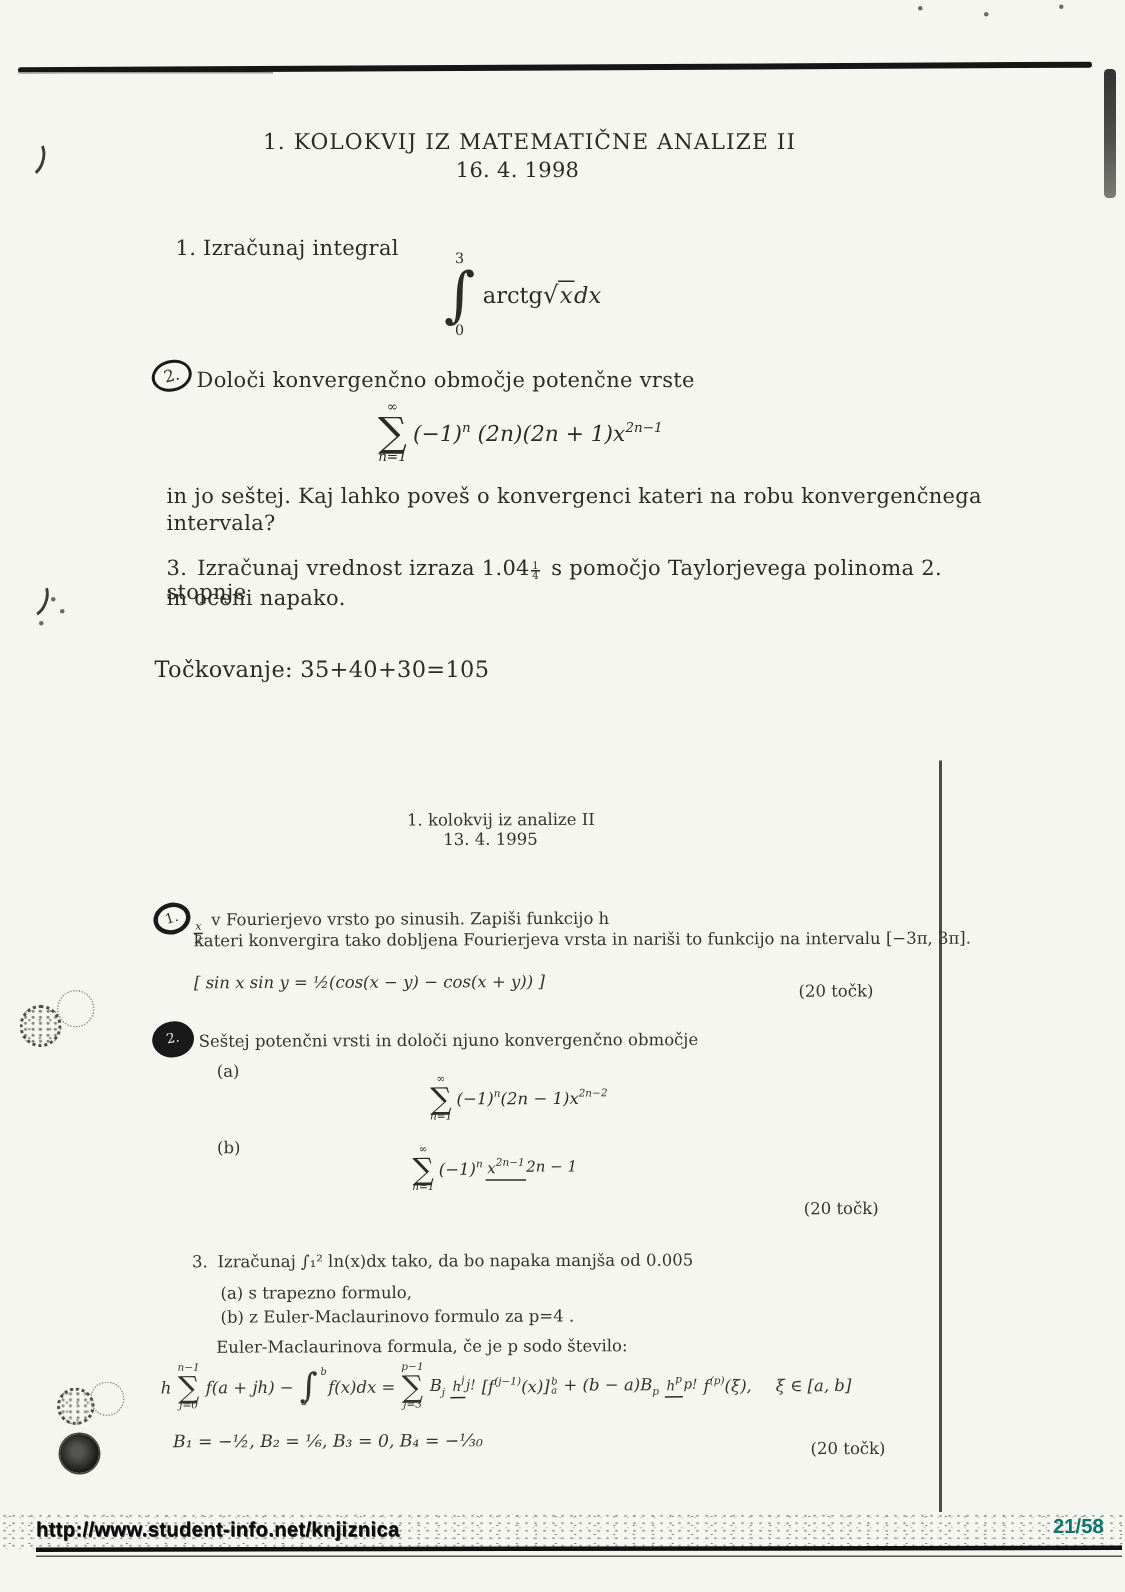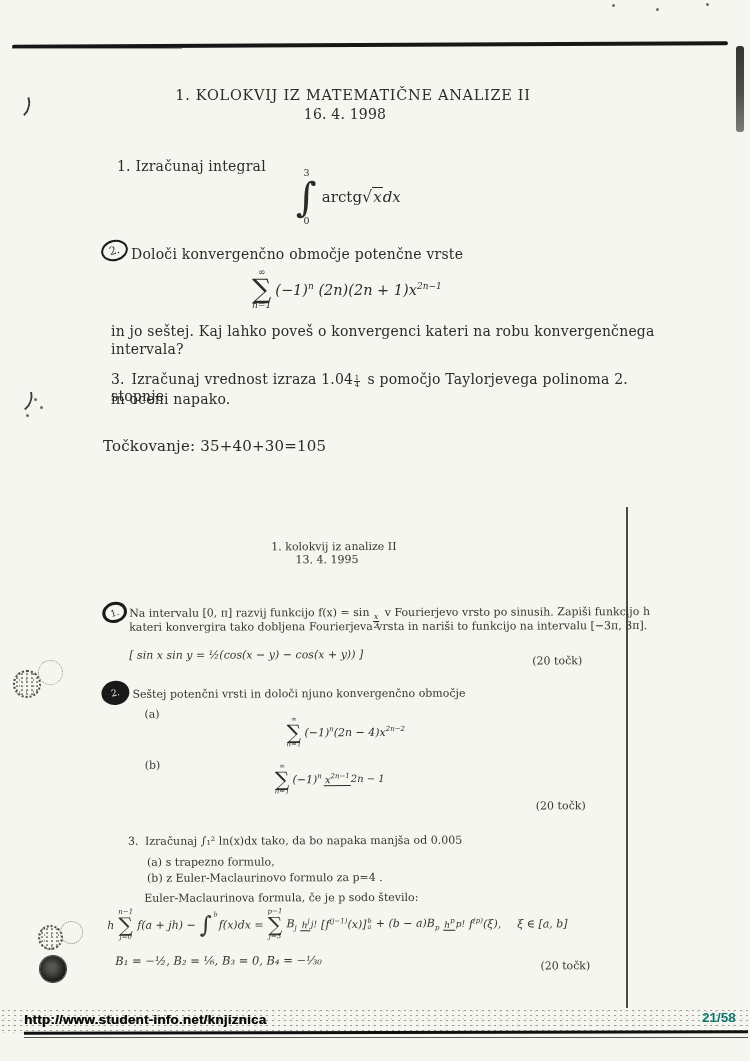--- a/index.html
+++ b/index.html
@@ -131,21 +131,20 @@
 </div>
 
 <div style="transform:rotate(-.2deg)">
   <div class="abs e2 ctr" style="left:332px;top:540px">1. kolokvij iz analize II</div>
   <div class="abs e2 ctr" style="left:325px;top:553px">13. 4. 1995</div>
 
   <div class="abs circle-label" style="left:100px;top:601px;width:25px;height:21px;transform:rotate(-16deg);border-width:3px;font-size:9px">
     <span>1.</span>
   </div>
   <div class="abs e2" style="left:127px;top:606px;width:548px">
-    <span>Na intervalu [0, π] razvij funkcijo f(x) = sin</span>
     <span class="ifrac math">
         <span class="n">x</span>
         <span>2</span>
       </span>
     <span style="margin-left:2px">v Fourierjevo vrsto po sinusih. Zapiši funkcijo h</span>
   </div>
   <div class="abs e2" style="left:127px;top:620px;width:548px">kateri konvergira tako dobljena Fourierjeva vrsta in nariši to funkcijo na intervalu [−3π, 3π].</div>
   <div class="abs e2 math" style="left:127px;top:648px">[ sin x sin y = ½(cos(x − y) − cos(x + y)) ]</div>
   <div class="abs points" style="left:530px;top:655px">(20 točk)</div>
 
@@ -155,21 +154,21 @@
   <div class="abs e2" style="left:130px;top:687px">Seštej potenčni vrsti in določi njuno konvergenčno območje</div>
   <div class="abs e2" style="left:142px;top:707px">(a)</div>
 
   <div class="abs disp" style="left:284px;top:716px">
     <span class="sumcol small">
       <span class="lim" style="font-style:normal">∞</span>
       <span class="sg">∑</span>
       <span class="lim">n=1</span>
     </span>
     <span class="math" style="font-size:11px;margin-left:3px">
-      <span>(−1)</span><span class="tsup">n</span><span>(2n − 4)x</span><span class="tsup">2n−2</span>
+      <span>(−1)</span><span class="tsup">n</span><span>(2n − 1)x</span><span class="tsup">2n−2</span>
     </span>
   </div>
 
   <div class="abs e2" style="left:142px;top:758px">(b)</div>
 
   <div class="abs disp" style="left:272px;top:763px">
     <span class="sumcol small">
       <span class="lim" style="font-style:normal">∞</span>
       <span class="sg">∑</span>
       <span class="lim">n=1</span>

